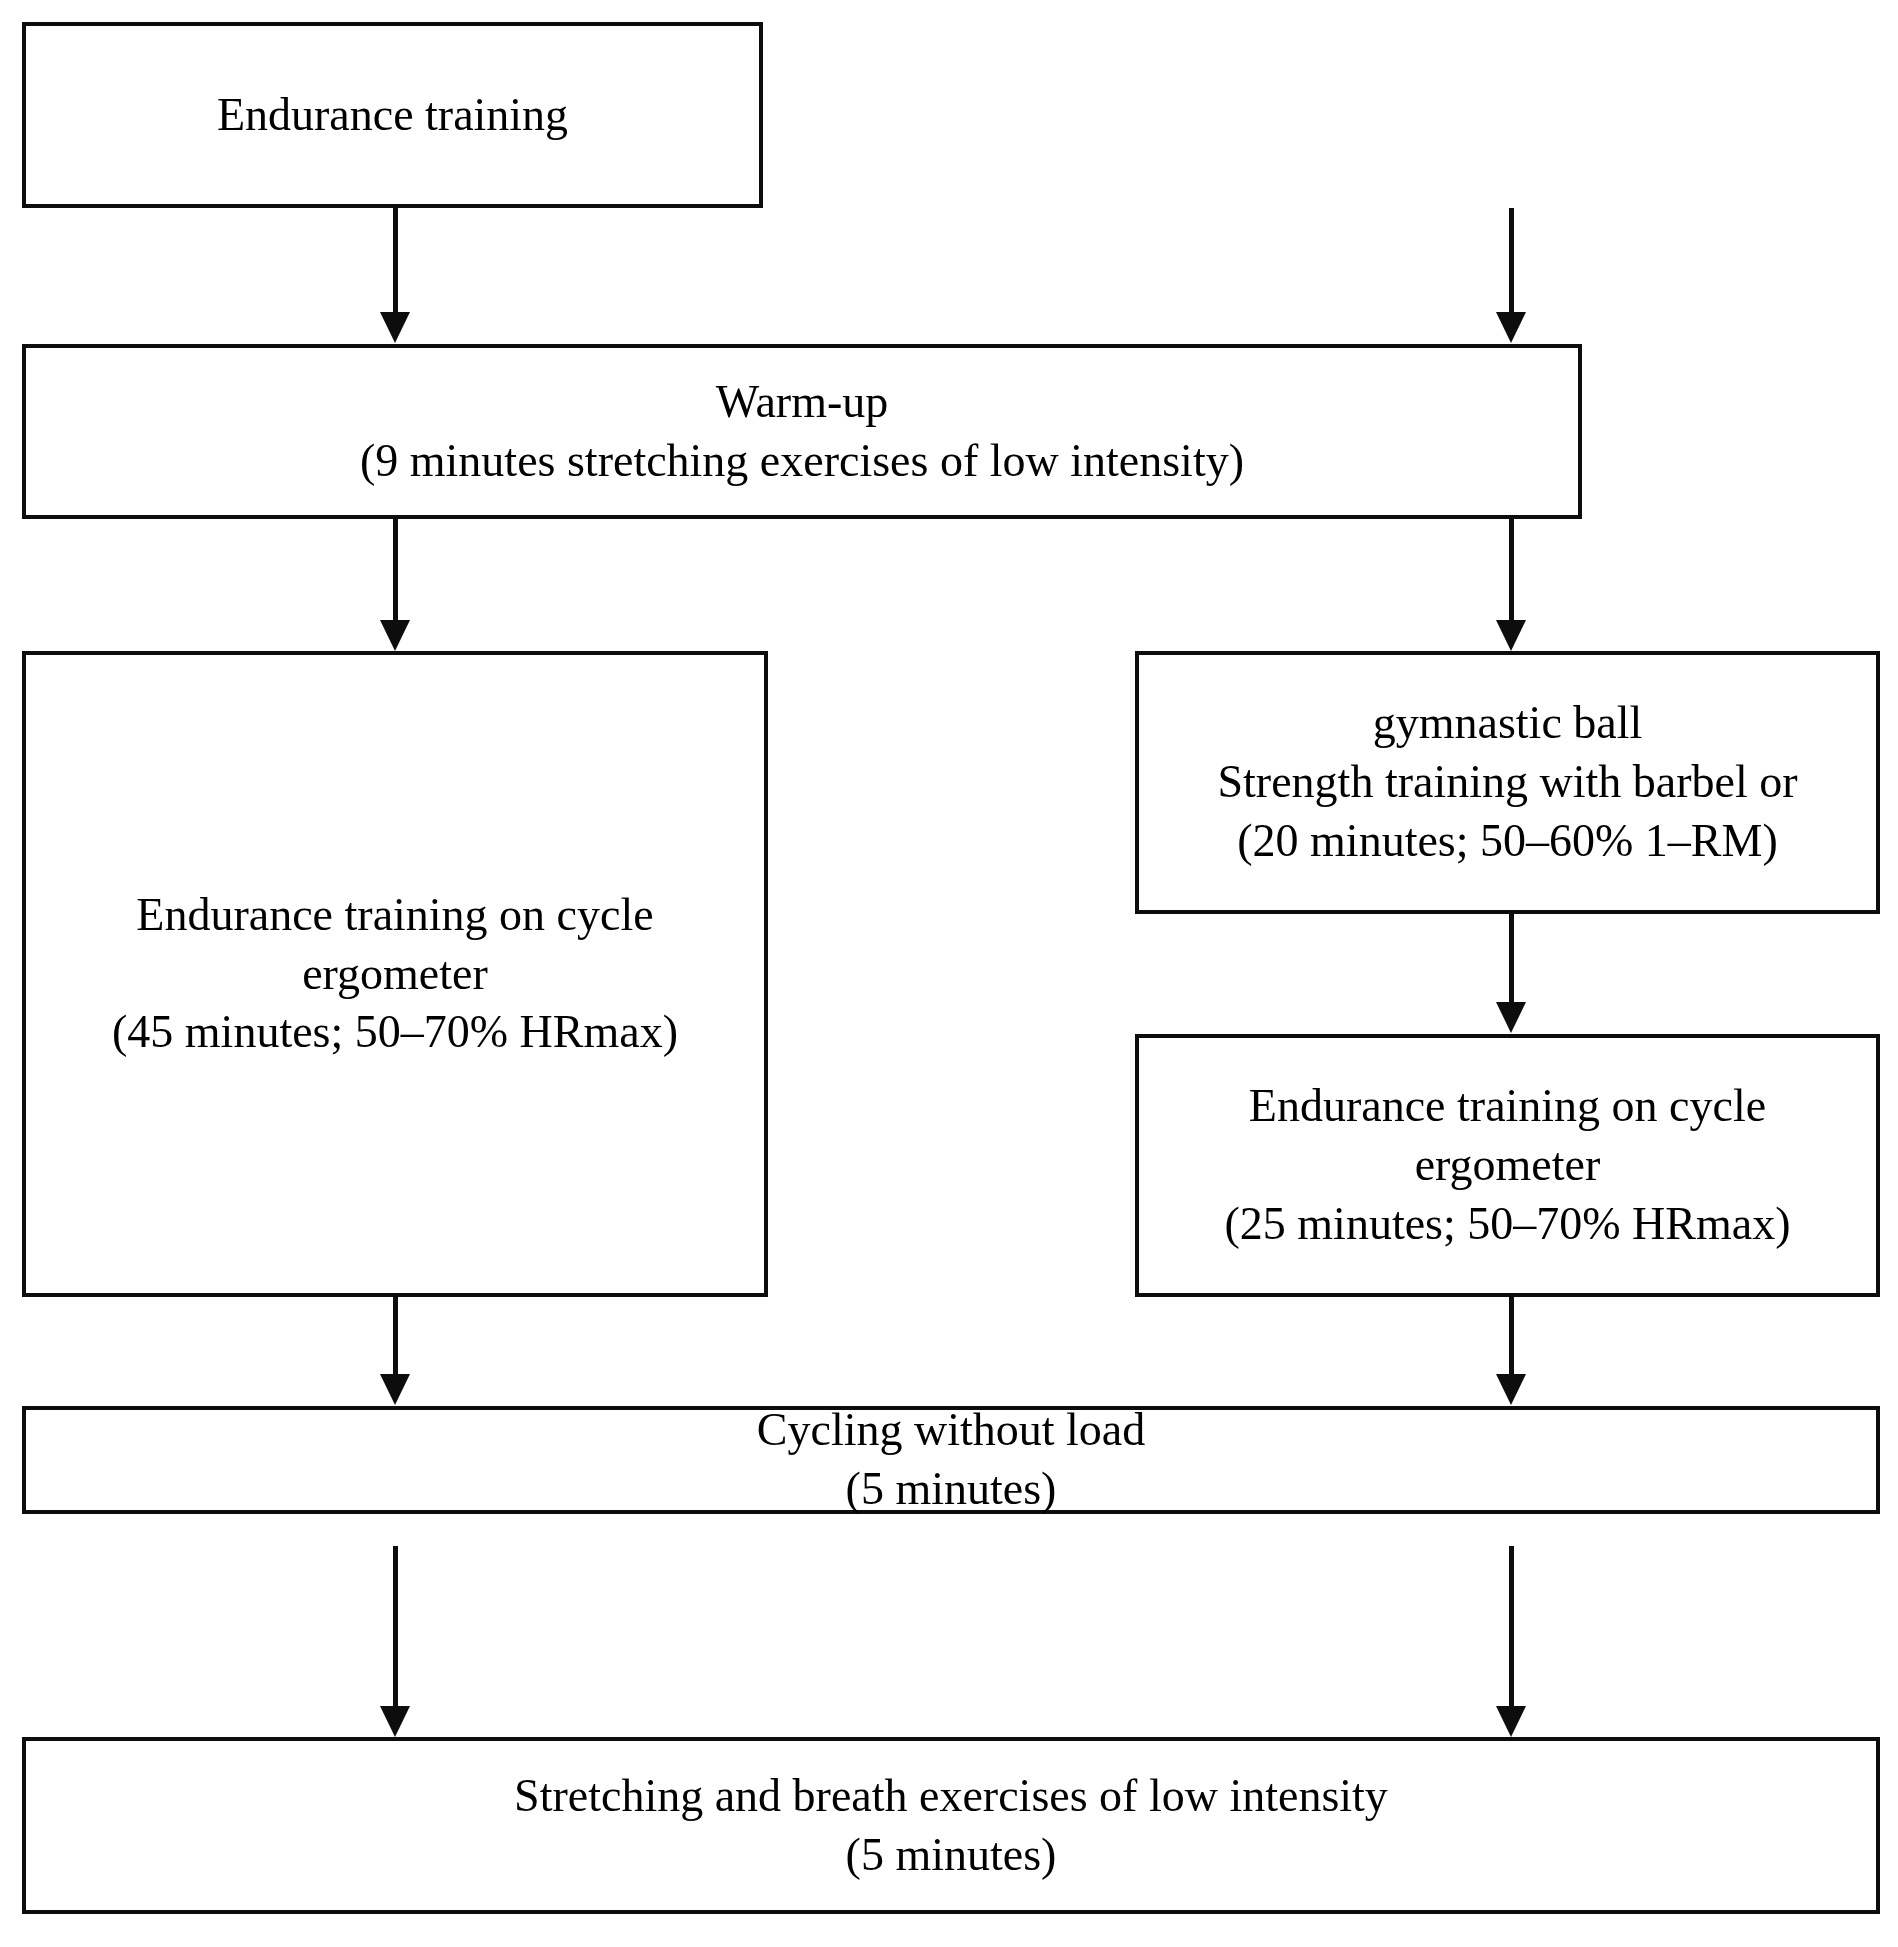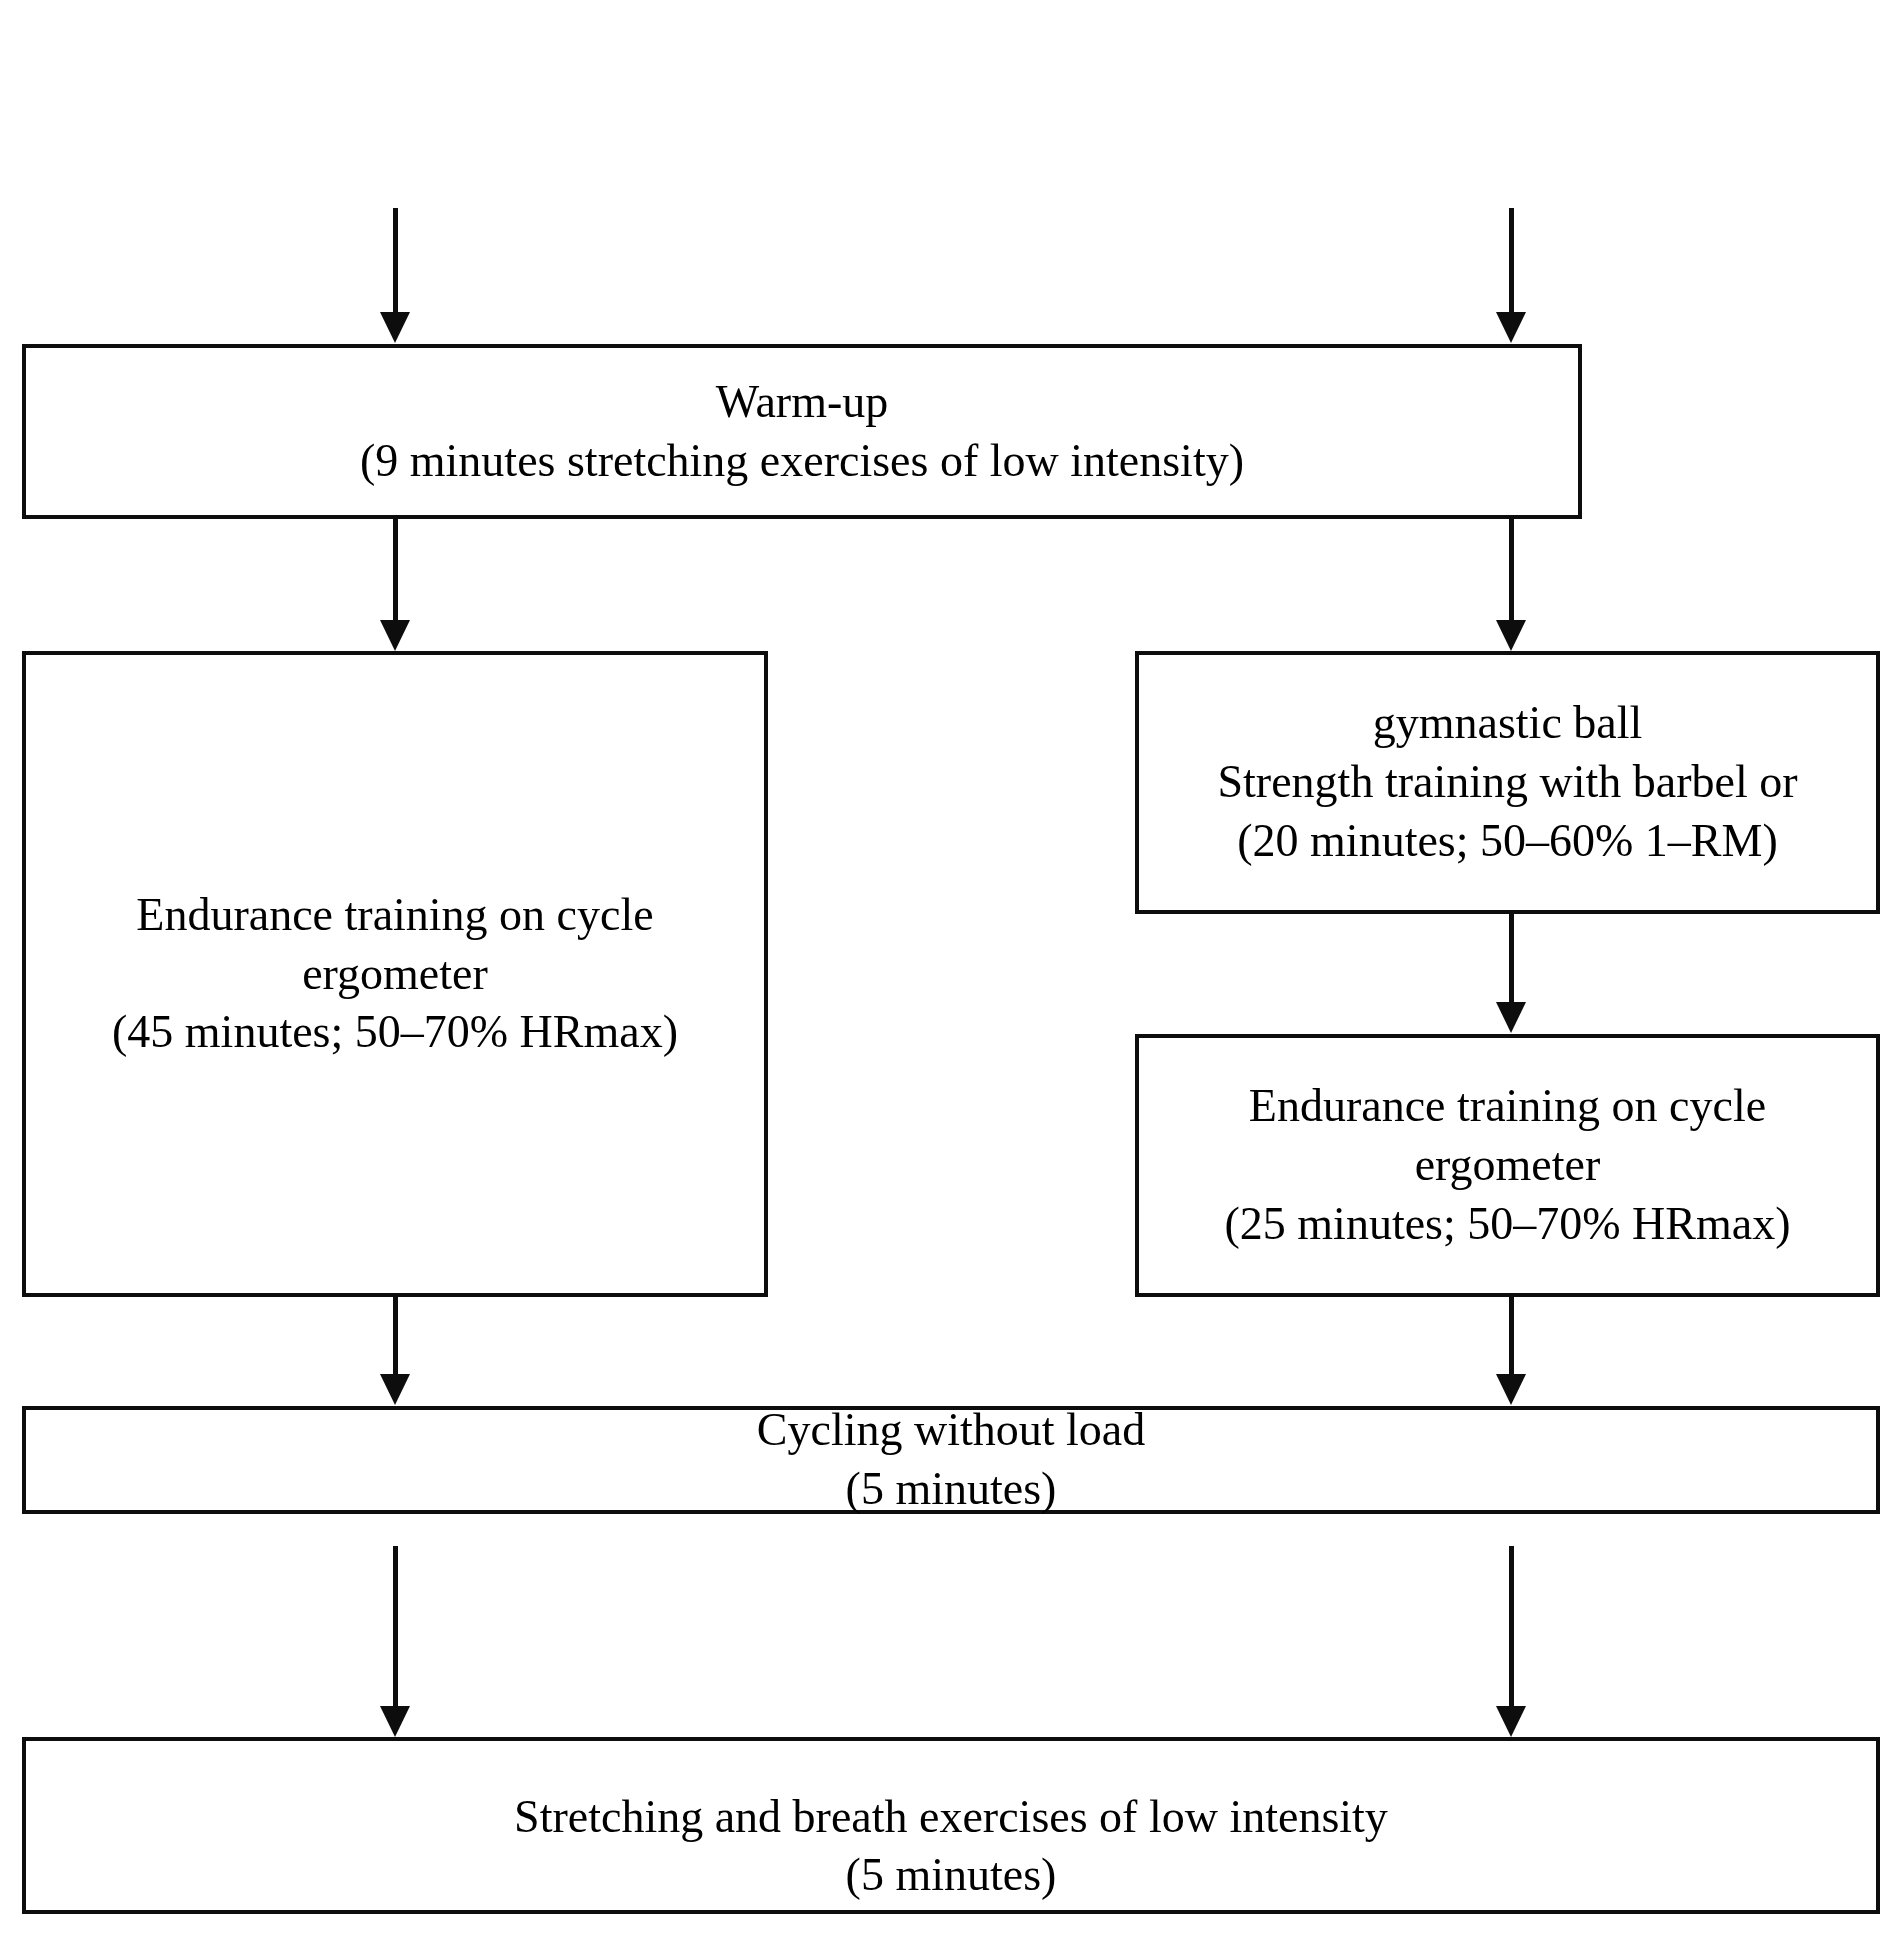--- a/index.html
+++ b/index.html
@@ -38,21 +38,21 @@
     white-space: nowrap;
   }
   
   #node-endurance-training      { left: 22px;   top: 22px;   width: 741px;  height: 186px; }
   #node-endurance-strength      { left: 1135px; top: 22px;   width: 745px;  height: 186px; }
   #node-warmup                  { left: 22px;   top: 344px;  width: 1560px; height: 175px; }
   #node-endurance-cycle-45      { left: 22px;   top: 651px;  width: 746px;  height: 646px; }
   #node-strength-training       { left: 1135px; top: 651px;  width: 745px;  height: 263px; }
   #node-endurance-cycle-25      { left: 1135px; top: 1034px; width: 745px;  height: 263px; }
   #node-cycling-without-load    { left: 22px;   top: 1406px; width: 1858px; height: 108px; }
-  #node-stretching-breath       { left: 22px;   top: 1737px; width: 1858px; height: 177px; justify-content: flex-end; }
+  #node-stretching-breath       { left: 22px;   top: 1737px; width: 1858px; height: 177px; }
 
   
   .connector {
     position: absolute;
   }
   .connector .shaft {
     position: absolute;
     left: 0;
     top: 0;
     width: 4.7px;
@@ -103,20 +103,23 @@
 
   #arrow-cycling-to-stretching-right { left: 1509px; top: 1546px; }
   #arrow-cycling-to-stretching-right .shaft { height: 160px; }
   #arrow-cycling-to-stretching-right .head  { top: 160px; }
 </style>
 </head>
 <body>
 
 <div id="flowchart-root">
 
+  <div class="node" id="node-endurance-training">
+    <span class="line">Endurance training</span>
+  </div>
 
 
   <div class="node" id="node-warmup">
     <span class="line">Warm-up</span>
     <span class="line">(9 minutes stretching exercises of low intensity)</span>
   </div>
 
   <div class="node" id="node-endurance-cycle-45">
     <span class="line">Endurance training on cycle</span>
     <span class="line">ergometer</span>

